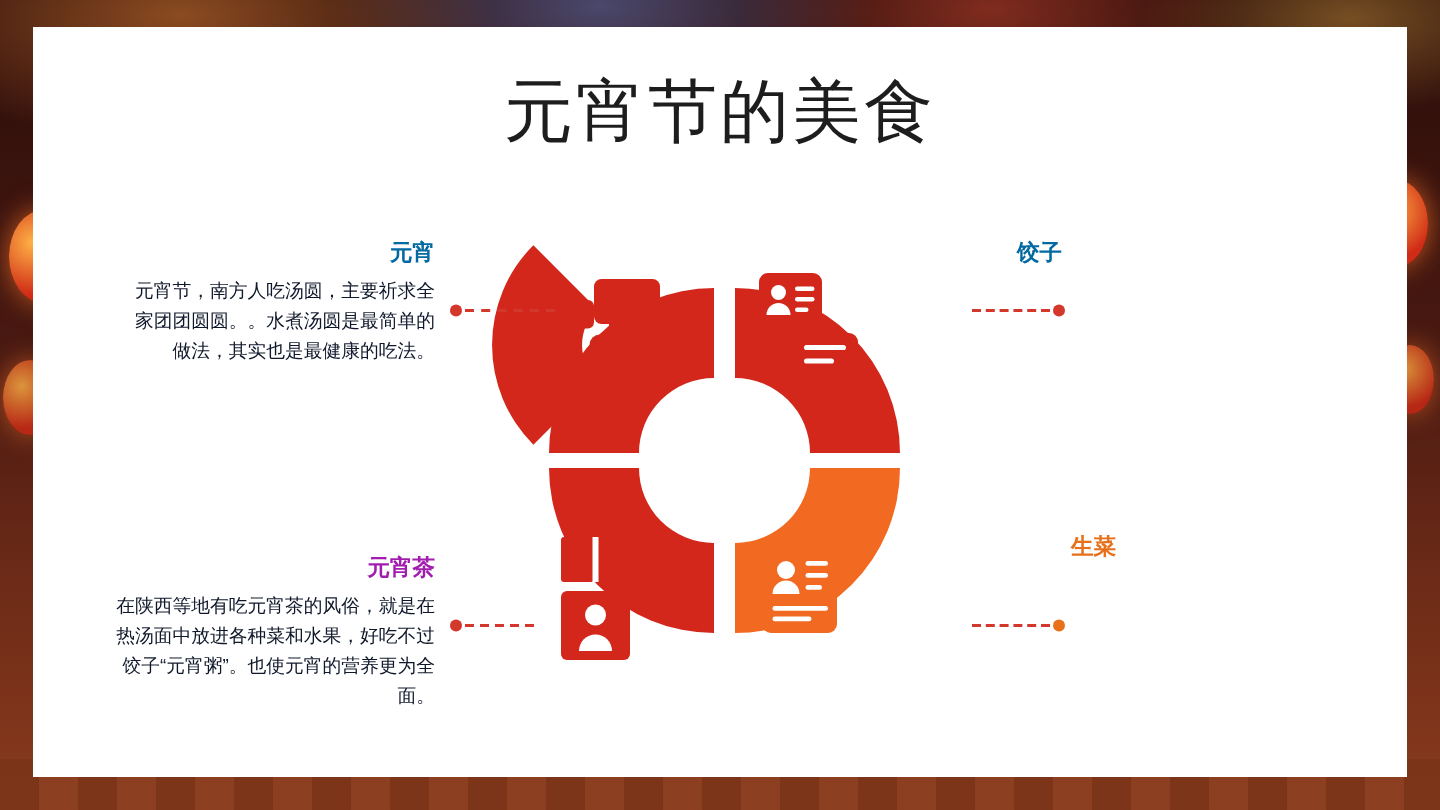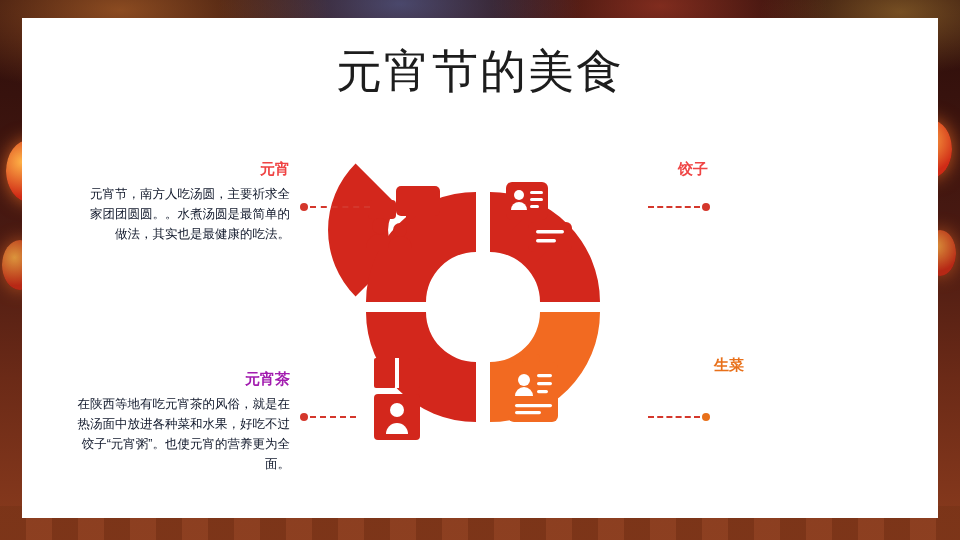--- a/index.html
+++ b/index.html
@@ -39,21 +39,21 @@
     position:absolute;left:22px;top:18px;width:916px;height:500px;
     background:#ffffff;
   }
   #page-title{
     position:absolute;left:0;right:0;top:34px;
     text-align:center;
     font-size:46px;line-height:1;
     letter-spacing:2px;
     color:#1d1d1d;
     font-weight:400;
-    font-family:Liberation Mono, monospace;
+    font-family:Liberation Serif, serif;
   }
 
   
   #graphic{position:absolute;left:296px;top:124px;width:330px;height:330px;}
   #graphic svg{display:block;}
 
   
   .block{position:absolute;width:210px;}
   .block .head{
     font-size:15px;font-weight:bold;margin-bottom:6px;line-height:1.2;
@@ -62,21 +62,21 @@
     font-size:12.5px;line-height:1.6;color:#0f172a;
   }
   .b-left{text-align:right;}
   .b-right{text-align:left;}
 
   #blk-yuanxiao{left:58px;top:142px;}
   #blk-yuanxiaocha{left:48px;top:352px;width:220px;}
   #blk-jiaozi{left:656px;top:142px;width:212px;}
   #blk-shengcai{left:692px;top:338px;width:212px;}
 
-  .c-red{color:#ef4444;}
+  .c-red{color:#0369a1;}
   .c-green{color:#a21caf;}
   .c-orange{color:#e8701a;}
 
   
   .conn{position:absolute;height:2px;}
   .conn .line{
     position:absolute;left:10px;right:0;top:0;height:0;
     border-top:2px dashed #d4372c;
   }
   .conn .dot{

